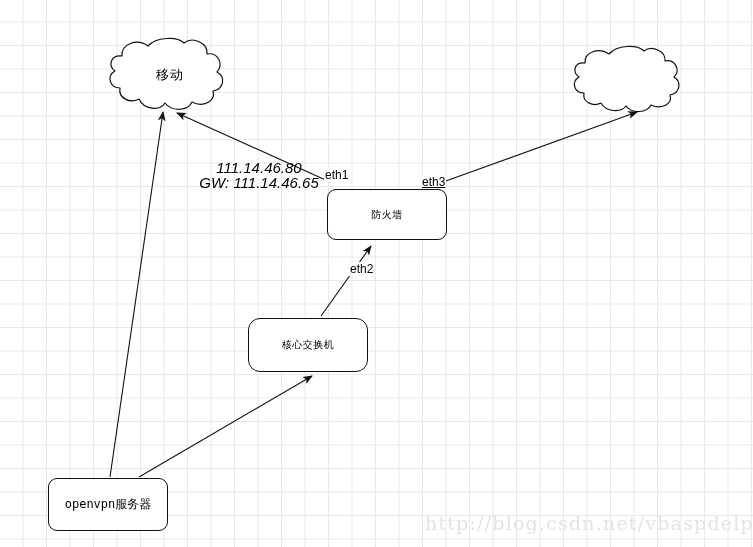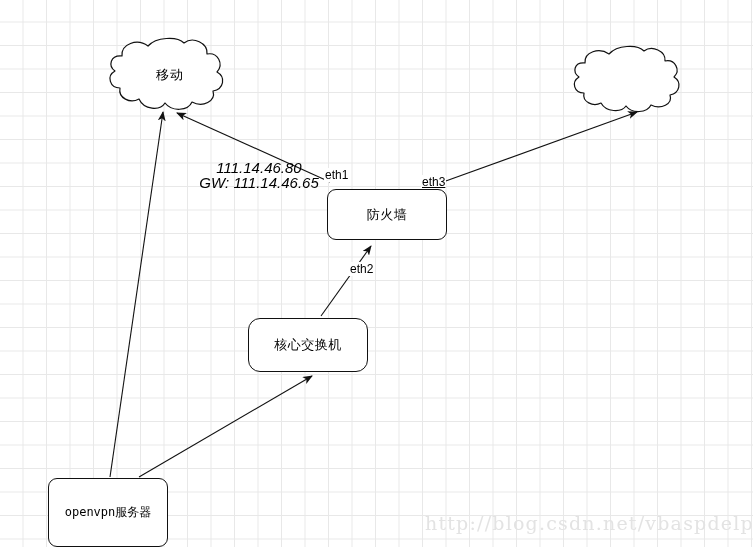--- a/index.html
+++ b/index.html
@@ -31,21 +31,21 @@
   .node {
     position: absolute;
     box-sizing: border-box;
     border: 1px solid #111111;
     border-radius: 9px;
     background: #ffffff;
     display: flex;
     align-items: center;
     justify-content: center;
     color: #000000;
-    font-size: 13px;
+    font-size: 10px;
     font-family: Liberation Sans, sans-serif;
     letter-spacing: 0.5px;
   }
   .node.mono {
     font-family: "DejaVu Sans Mono", "Liberation Mono", monospace;
     font-size: 12px;
     letter-spacing: 0px;
   }
   .cloud-label {
     position: absolute;
@@ -143,21 +143,21 @@
 
 
   <div class="node" style="left:327px; top:189px; width:120px; height:51px;">
     <span>防火墙</span>
   </div>
 
   <div class="node" style="left:248px; top:318px; width:120px; height:54px;border-radius:12px;">
     <span>核心交换机</span>
   </div>
 
-  <div class="node mono" style="left:48px; top:478px; width:120px; height:69px;">
+  <div class="node mono" style="left:48px; top:478px; width:120px; height:53px;">
     <span>openvpn服务器</span>
   </div>
 
   <div class="iface-label" style="left:324px; top:168px;">eth1</div>
 
   <div class="iface-label" style="left:421px; top:175px;text-decoration:underline;">eth3</div>
 
   <div class="iface-label" style="left:349px; top:262px;">eth2</div>
 
   <div class="edge-label center" style="left:193px; top:160px; width:132px;">

